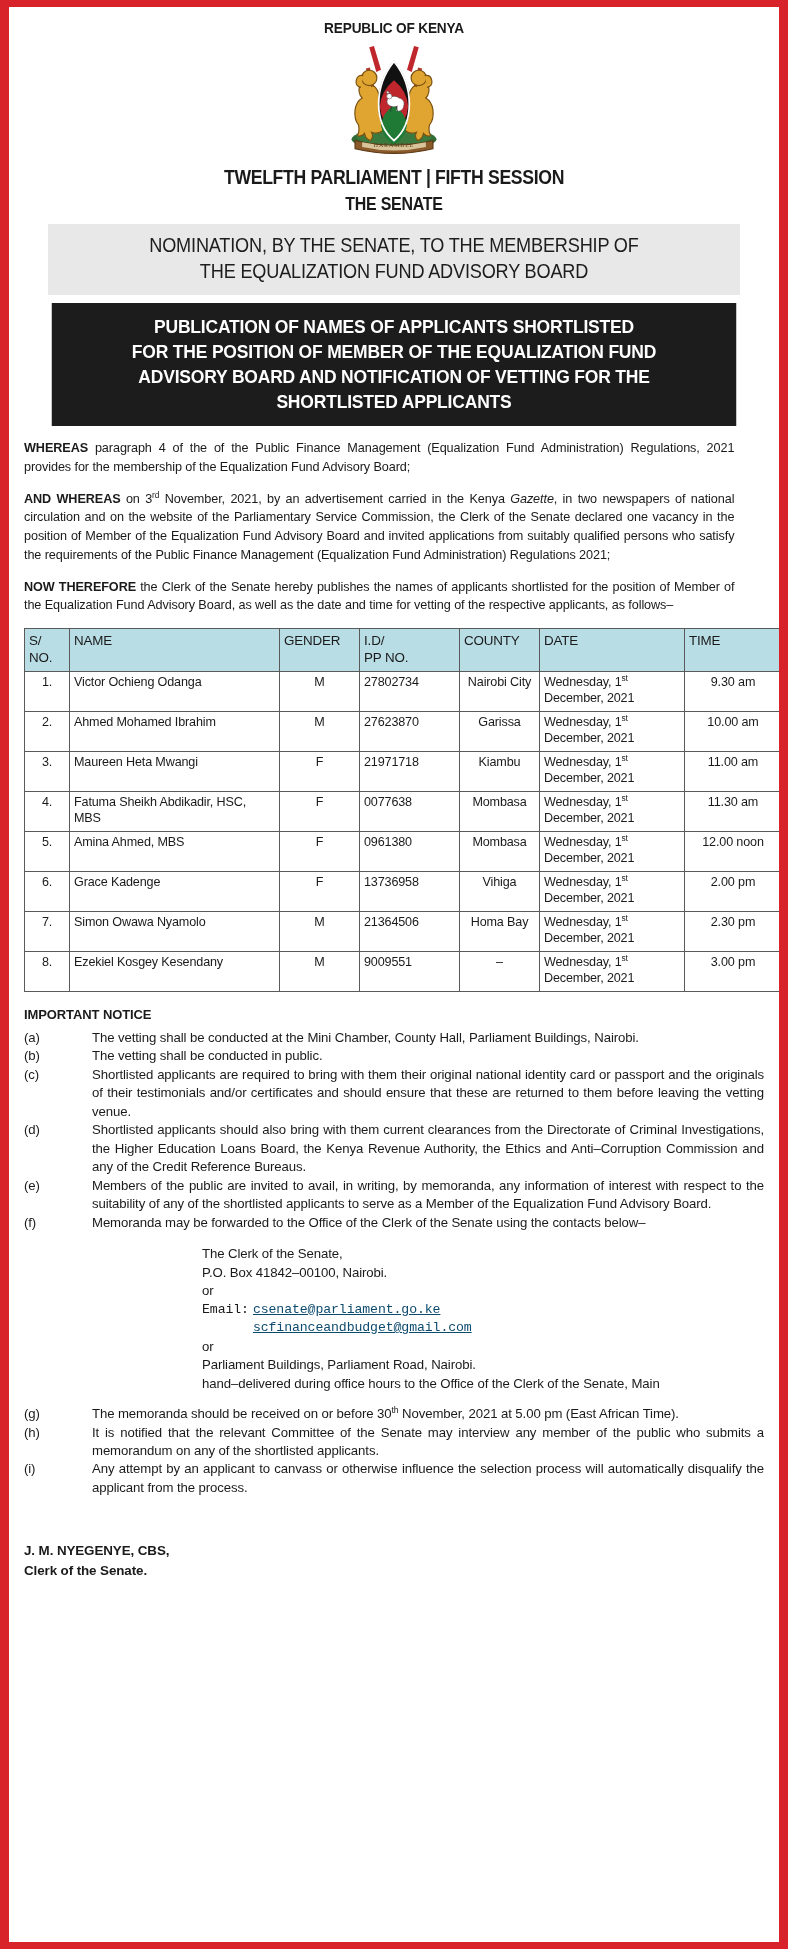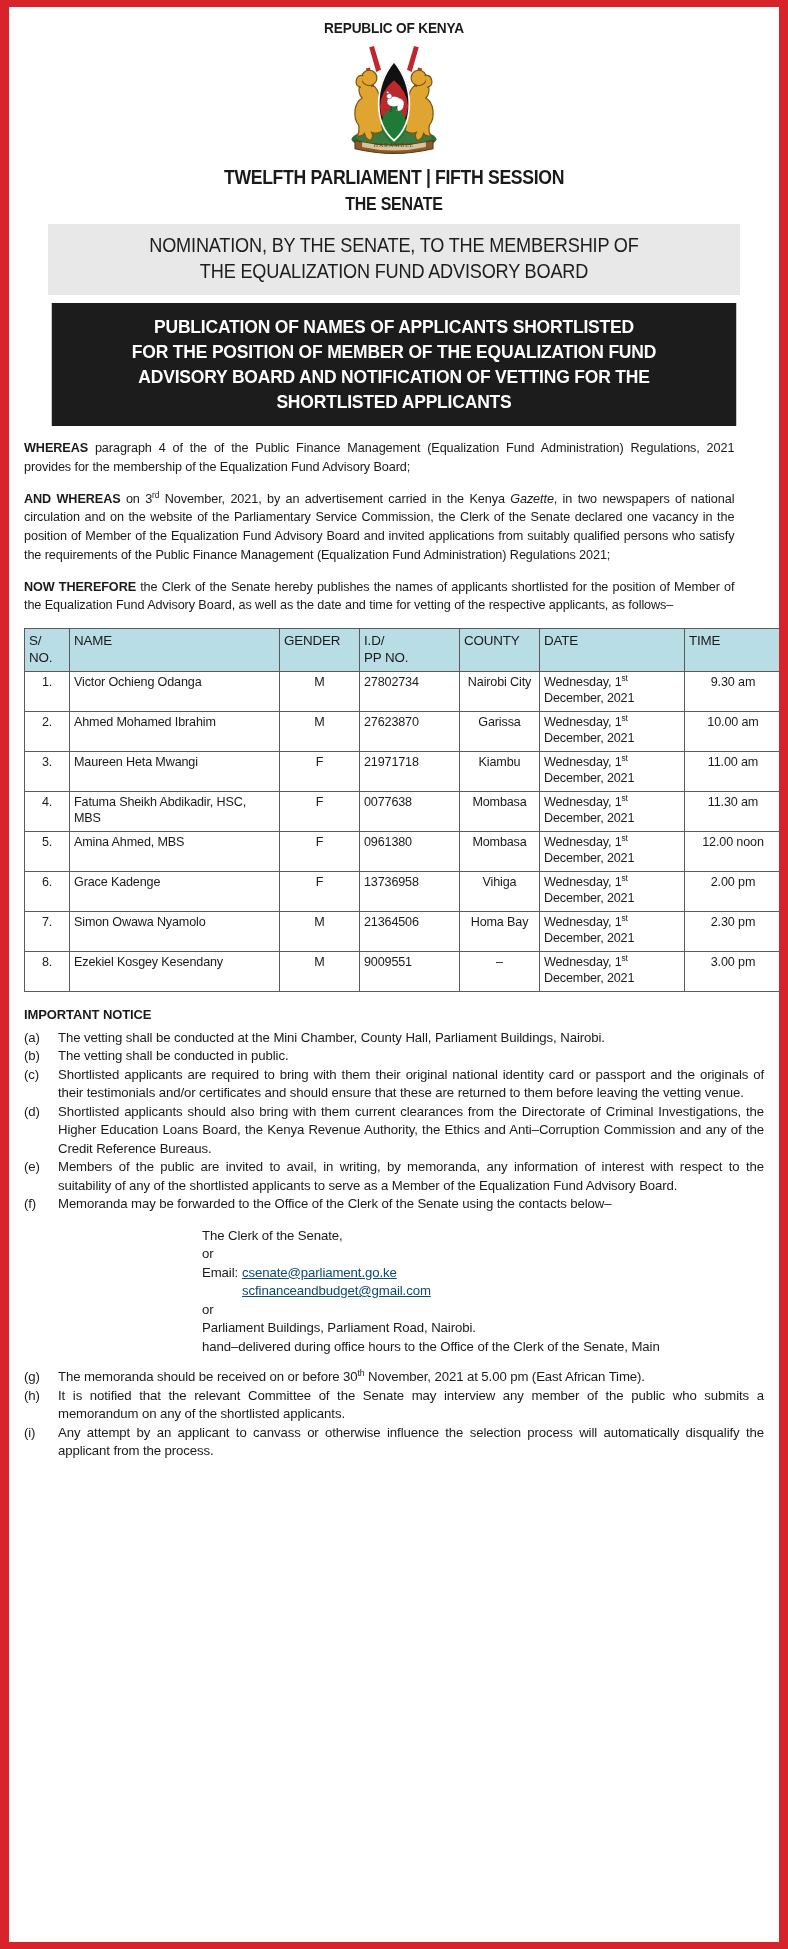--- a/index.html
+++ b/index.html
@@ -133,30 +133,30 @@
   }
   .notice-list { margin: 0 2px 0 2px; }
   .notice-item {
     display: flex;
     font-size: 13.2px;
     line-height: 1.4;
     margin-bottom: 0px;
     letter-spacing: -0.1px;
   }
   .notice-marker { width: 34px; flex: 0 0 34px; }
-  .notice-text { flex: 1; text-align: justify; }
+  .notice-text { flex: 1; text-align: justify; margin-left: 34px; }
 
   
   .contacts {
     margin: 13px 2px 12px 180px;
     font-size: 13.2px;
     line-height: 1.4;
     letter-spacing: -0.1px;
   }
-  .contacts .email-row { display: flex; }
+  .contacts .email-row { display: flex; font-family: Liberation Mono, monospace; }
   .contacts .email-label { flex: 0 0 auto; padding-right: 4px; }
   .mail-link {
     color: #0c4a6e;
     text-decoration: underline;
     display: block;
   }
 
   
   .signature {
     margin: 44px 2px 0 2px;
@@ -361,20 +361,21 @@
         <div class="notice-text">Members of the public are invited to avail, in writing, by memoranda, any information of interest with respect to the suitability of any of the shortlisted applicants to serve as a Member of the Equalization Fund Advisory Board.</div>
       </div>
       <div class="notice-item">
         <div class="notice-marker">(f)</div>
         <div class="notice-text">Memoranda may be forwarded to the Office of the Clerk of the Senate using the contacts below–</div>
       </div>
     </div>
 
   <div class="contacts">
     <div>The Clerk of the Senate,</div>
+    <div>P.O. Box 41842–00100, Nairobi.</div>
     <div>or</div>
     <div class="email-row">
       <span class="email-label">Email:</span>
       <span>
         <a class="mail-link" href="#">csenate@parliament.go.ke</a>
         <a class="mail-link" href="#">scfinanceandbudget@gmail.com</a>
       </span>
     </div>
     <div>or</div>
     <div>Parliament Buildings, Parliament Road, Nairobi.</div>
@@ -389,14 +390,18 @@
       <div class="notice-item">
         <div class="notice-marker">(h)</div>
         <div class="notice-text"><span>It is notified that the relevant Committee of the Senate may interview any member of the public who submits a memorandum on any of the shortlisted applicants.</span></div>
       </div>
       <div class="notice-item">
         <div class="notice-marker">(i)</div>
         <div class="notice-text"><span>Any attempt by an applicant to canvass or otherwise influence the selection process will automatically disqualify the applicant from the process.</span></div>
       </div>
     </div>
 
+  <div class="signature">
+    <div>J. M. NYEGENYE, CBS,</div>
+    <div>Clerk of the Senate.</div>
+  </div>
 
 </div>
 
 </body></html>

